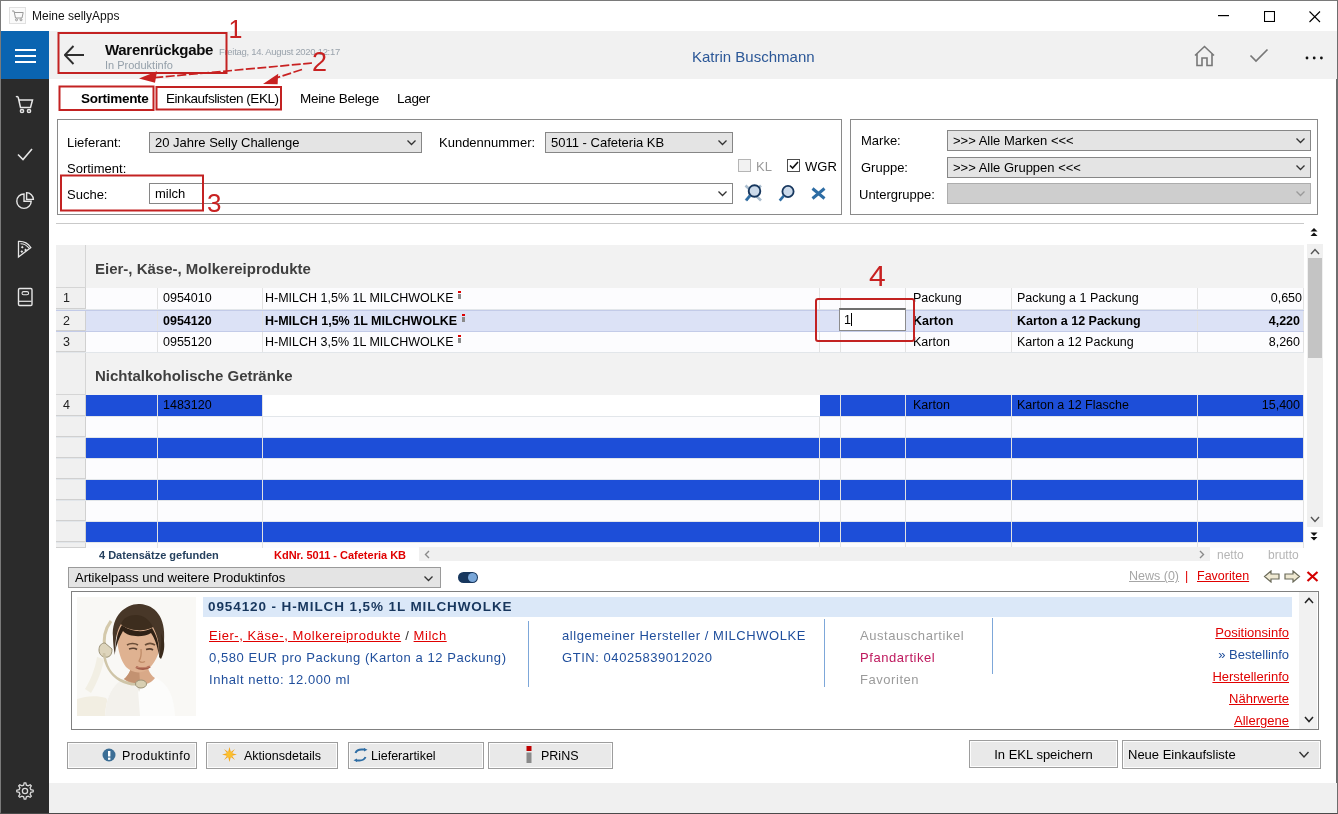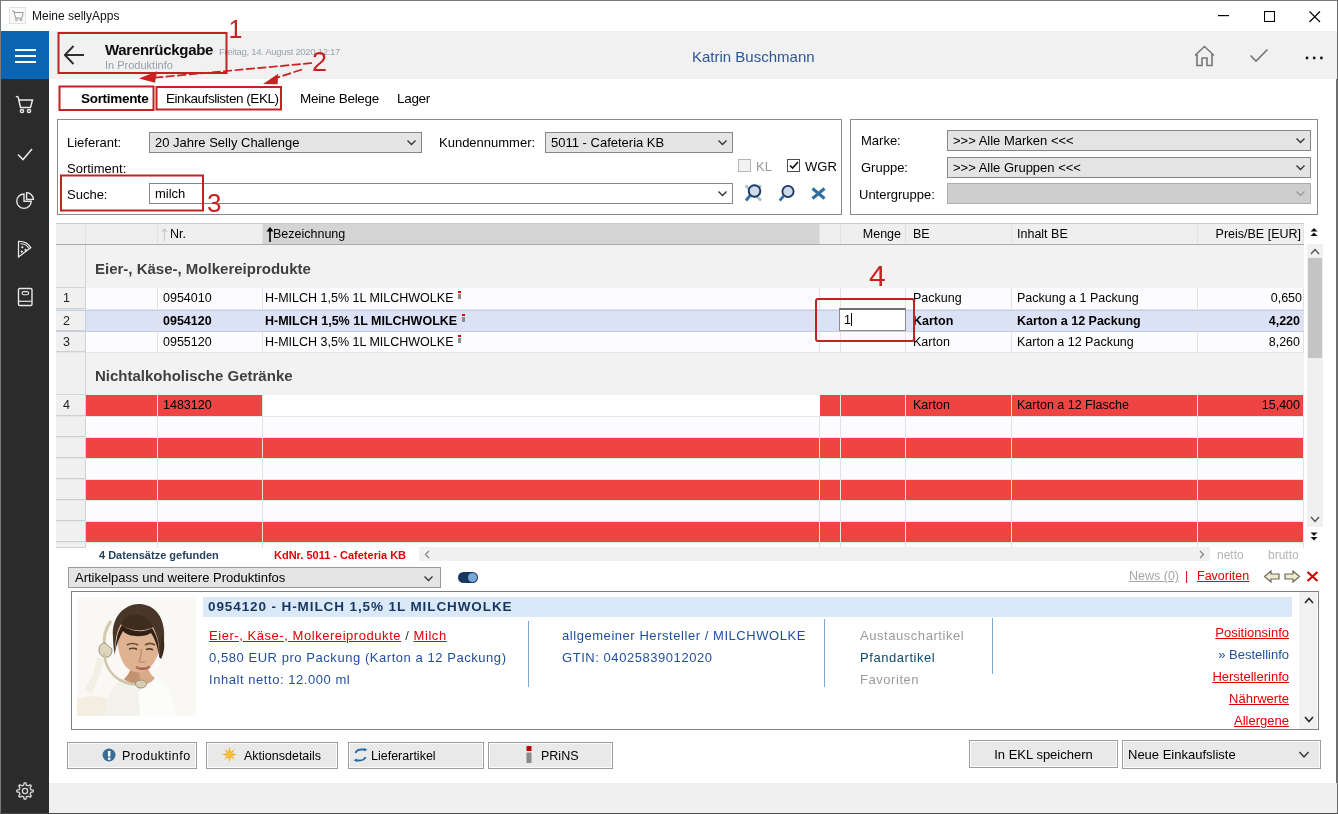--- a/index.html
+++ b/index.html
@@ -34,21 +34,21 @@
 .ddw { background:#fff; }
 .ddd { background:#cecece; border-color:#adadad; }
 svg { display:block; }
 
 .trow { left:0; width:1248px; border-bottom:1px solid #e2e6ea; }
 .tc { position:absolute; top:0; height:100%; border-right:1px solid #e2e2e2; padding-top:3px; overflow:visible; white-space:nowrap; }
 .rn { left:0; width:30px; background:#f0f0f0 !important; border-right:1px solid #d0d0d0; border-bottom:1px solid #d0d0d0; height:101%; padding-left:7px; font-size:12.5px; color:#222; font-weight:normal; }
 .r1 .tc { background:#fcfcfe; }
 .r2 .tc { background:#dce2f6; }
 .r2 { border-top:1px solid #c3cbe8; border-bottom:1px solid #c3cbe8 !important; }
-.r4 .tc { background:#ef4444; }
+.r4 .tc { background:#1d4ed8; }
 .ri { display:inline-block; width:2.5px; height:8px; margin-left:5px; vertical-align:3px;
   background:linear-gradient(to bottom, #e00000 0 2.5px, transparent 2.5px 3.5px, #8a8a8a 3.5px 100%); }
 
 .slabel { position:absolute; font-size:11px; font-weight:bold; }
 
 .dtxt { position:absolute; font-size:13px; letter-spacing:0.55px; color:#1f4e9c; }
 .dtxt.nls { letter-spacing:0; }
 .rlink { color:#e00000; text-decoration:underline; }
 
 .btn { position:absolute; top:741px; height:27px; background:#e9e9e9; border:1px solid #9d9d9d; box-shadow:inset 0 0 0 1px #fdfdfd; font-size:12.5px; color:#000; text-align:center; padding-top:6px; }
@@ -196,36 +196,20 @@
   <div class="dd" style="left:946px;top:156px;width:364px">&gt;&gt;&gt; Alle Gruppen &lt;&lt;&lt;<svg class="chev" width="11" height="11" viewBox="0 0 11 11" fill="none" stroke="#333" stroke-width="1.3">
         <path d="M1.5 3.5 L5.5 7.5 L9.5 3.5"></path>
       </svg></div>
   <div class="dd ddd" style="left:946px;top:182px;width:364px">
       <svg class="chev" width="11" height="11" viewBox="0 0 11 11" fill="none" stroke="#9a9a9a" stroke-width="1.3">
         <path d="M1.5 3.5 L5.5 7.5 L9.5 3.5"></path>
       </svg>
     </div>
 
   <div class="abs" style="left:55px;top:222px;width:1248px;height:323.5px;font-size:12.5px;border-top:1px solid #c9c9c9">
-    <div class="abs trow" style="top:0;height:21px;border-bottom:1px solid #ababab">
-        <div class="tc" style="left:0;width:30px;background:#efefef"></div>
-        <div class="tc" style="left:30px;width:72px;background:#efefef"></div>
-        <div class="tc" style="left:102px;width:105px;background:#efefef;padding-left:12px">Nr.<svg class="abs" style="left:3px;top:4px" width="7" height="13" viewBox="0 0 7 13" fill="none" stroke="#c9c9c9" stroke-width="1.2">
-            <path d="M3.5 13 L3.5 1.5 M1 4 L3.5 1 L6 4"></path>
-          </svg></div>
-        <div class="tc" style="left:207px;width:557px;background:#d4d4d4;padding-left:10px">Bezeichnung<svg class="abs" style="left:3px;top:3px" width="8" height="15" viewBox="0 0 8 15">
-            <path d="M3.2 15 L3.2 2 L4.8 2 L4.8 15 Z" fill="#000"></path>
-            <path d="M4 0 L7.6 4.6 L0.4 4.6 Z" fill="#000"></path>
-          </svg></div>
-        <div class="tc" style="left:764px;width:21px;background:#efefef"></div>
-        <div class="tc" style="left:785px;width:65px;background:#efefef;text-align:right;padding-right:4px">Menge</div>
-        <div class="tc" style="left:850px;width:106px;background:#efefef;padding-left:7px">BE</div>
-        <div class="tc" style="left:956px;width:186px;background:#efefef;padding-left:5px">Inhalt BE</div>
-        <div class="tc" style="left:1142px;width:106px;background:#efefef;text-align:right;padding-right:2px">Preis/BE [EUR]</div>
-      </div>
     <div class="abs" style="top:21px;left:0;width:30px;height:43px;background:#f0f0f0;border-right:1px solid #d5d5d5;border-bottom:1px solid #d5d5d5"></div>
     <div class="abs" style="top:21px;left:30px;width:1218px;height:43px;background:#f2f2f2"></div>
     <div class="abs" style="top:36px;left:39px;font-size:15px;font-weight:bold;color:#3f3f3f">Eier-, Käse-, Molkereiprodukte</div>
     <div class="abs trow r1" style="top:64px;height:22px;">
         <div class="tc rn" style="">1</div>
         <div class="tc" style="left:30px;width:72px;"></div>
         <div class="tc" style="left:102px;width:105px;padding-left:5px">0954010</div>
         <div class="tc" style="left:207px;width:557px;padding-left:2px">H-MILCH 1,5% 1L MILCHWOLKE<span class="ri"></span></div>
         <div class="tc" style="left:764px;width:21px;"></div>
         <div class="tc" style="left:785px;width:65px;"></div>
@@ -436,21 +420,21 @@
   <div class="abs" style="left:202px;top:596px;width:1089px;height:20px;background:#dbe8f8"></div>
   <div class="abs" style="left:207px;top:598px;font-size:13.5px;letter-spacing:0.9px;font-weight:bold;color:#17365d">0954120 - H-MILCH 1,5% 1L MILCHWOLKE</div>
   <div class="dtxt" style="left:208px;top:627px"><span class="rlink">Eier-, Käse-, Molkereiprodukte</span> <span style="color:#333">/</span> <span class="rlink">Milch</span></div>
   <div class="dtxt" style="left:208px;top:649px">0,580 EUR pro Packung (Karton a 12 Packung)</div>
   <div class="dtxt" style="left:208px;top:671px">Inhalt netto: 12.000 ml</div>
   <div class="abs" style="left:527px;top:620px;width:1px;height:66px;background:#7da7d9"></div>
   <div class="dtxt" style="left:561px;top:627px">allgemeiner Hersteller / MILCHWOLKE</div>
   <div class="dtxt" style="left:561px;top:649px">GTIN: 04025839012020</div>
   <div class="abs" style="left:823px;top:618px;width:1px;height:68px;background:#7da7d9"></div>
   <div class="dtxt" style="left:859px;top:627px;color:#9b9b9b">Austauschartikel</div>
-  <div class="dtxt" style="left:859px;top:649px;color:#0c4a6e">Pfandartikel</div>
+  <div class="dtxt" style="left:859px;top:649px;color:#be185d">Pfandartikel</div>
   <div class="dtxt" style="left:859px;top:671px;color:#9b9b9b">Favoriten</div>
   <div class="abs" style="left:991px;top:617px;width:1px;height:56px;background:#7da7d9"></div>
   <div class="dtxt rlink nls" style="right:47px;top:624px">Positionsinfo</div>
   <div class="dtxt nls" style="right:47px;top:646px">» Bestellinfo</div>
   <div class="dtxt rlink nls" style="right:47px;top:668px">Herstellerinfo</div>
   <div class="dtxt rlink nls" style="right:47px;top:690px">Nährwerte</div>
   <div class="dtxt rlink nls" style="right:47px;top:712px">Allergene</div>
 
   <div class="abs" style="left:1298px;top:591px;width:18px;height:137px;background:#f1f1f1">
     <svg class="abs" style="left:5px;top:5px" width="10" height="7" viewBox="0 0 10 7" fill="none" stroke="#222" stroke-width="1.5">

